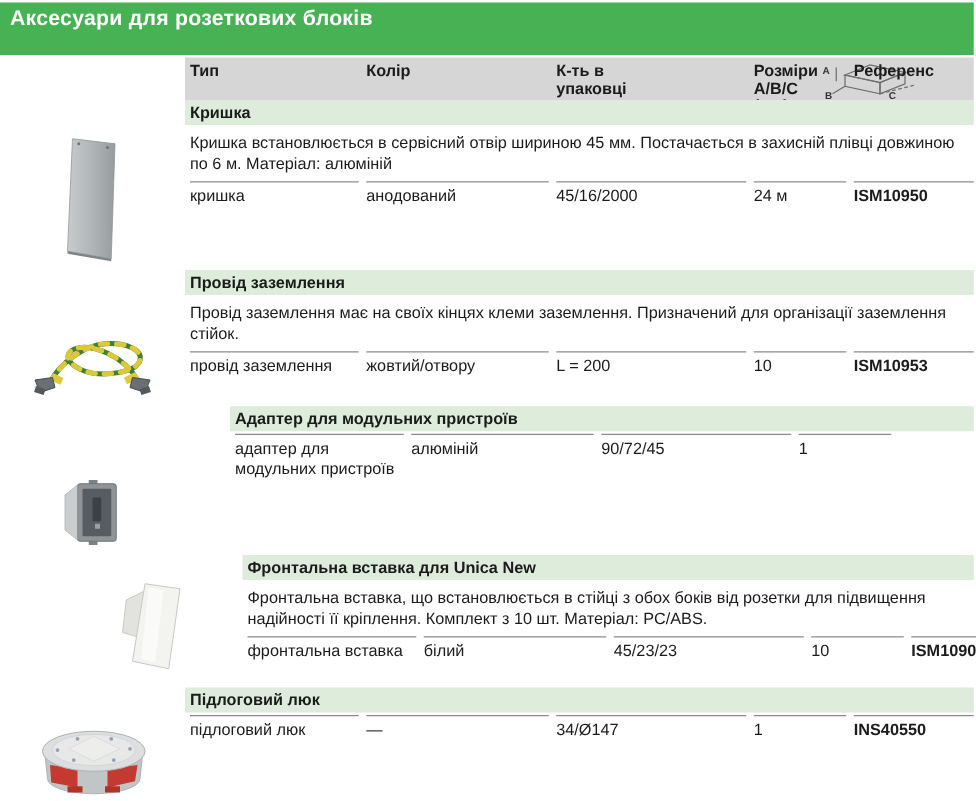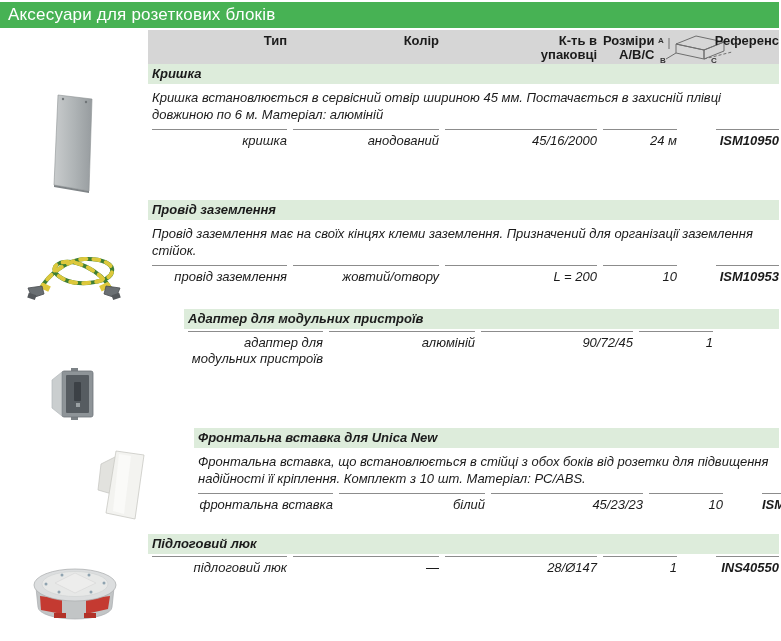--- a/index.html
+++ b/index.html
@@ -5,65 +5,64 @@
   * { margin:0; padding:0; box-sizing:border-box; }
   html,body { background:#ffffff; }
   body {
     width:781px; height:641px; overflow:hidden;
     font-family:"Liberation Sans", sans-serif;
     font-size:13px; color:#1b1b1b;
   }
   .page { width:781px; height:641px; padding-right:2px; }
 
   .title-bar {
-    margin-top:2px; height:26px; line-height:26px;
+    margin-top:2px; height:42px; line-height:26px;
     background:#47b254; color:#ffffff;
-    font-size:17px; font-weight:normal; padding-left:8px;
+    font-size:17px; font-weight:bold; padding-left:8px;
     letter-spacing:.2px;
   }
 
   .cols {
     display:grid;
     grid-template-columns:135px 146px 152px 74px 1fr;
     column-gap:6px;
     padding-left:4px;
-    text-align:right;
   }
 
   .table-head {
     margin-top:2px; margin-left:148px;
     background:#d6d6d6; height:34px;
     padding-top:4px;
   }
   .table-head .cell { font-weight:bold; line-height:14px; }
   .head-dims { display:flex; gap:2px; }
   .dims-diagram { flex-shrink:0; margin-top:-2px; }
 
   .section { display:flex; }
   .img-cell {
     width:148px; flex-shrink:0;
     display:flex; justify-content:center; align-items:flex-start;
   }
-  .content { flex:1; min-width:0;font-style:italic; }
+  .content { flex:1; min-width:0; }
 
   .band {
     background:#ddecdb; height:20px; line-height:20px;
     font-weight:bold; padding-left:4px;
   }
   .desc {
     padding:5px 6px 4px 4px;
     line-height:17px;
     white-space:pre-line;
   }
   .row { margin-top:2px; }
   .row .cell {
     border-top:1px solid #8c8c8c;
     padding-top:3px; line-height:16px;
   }
-  .row .ref { font-weight:bold;margin-left:33px; }
+  .row .ref { font-weight:bold; }
 
   .s1 { min-height:136px; } .s1 .img-wrap { margin-top:28px; }
   .s2 { min-height:109px; } .s2 .img-wrap { margin-top:50px; }
   .s3 { min-height:119px;gap:36px; } .s3 .img-wrap { margin-top:58px; }
   .s4 { min-height:106px;padding-left:46px; } .s4 .img-wrap { margin-top:20px; }
   .s5 { min-height:103px; } .s5 .img-wrap { margin-top:24px; }
 </style>
 </head>
 <body>
 
@@ -224,20 +223,20 @@
           <circle cx="31" cy="34" r="1.5" fill="#8fa3b0"></circle>
           <circle cx="63" cy="34" r="1.5" fill="#8fa3b0"></circle>
         </svg>
       </div>
     </div>
     <div class="content">
       <div class="band">Підлоговий люк</div>
       <div class="row cols">
         <div class="cell">підлоговий люк</div>
         <div class="cell">—</div>
-        <div class="cell">28/Ø147</div>
+        <div class="cell">34/Ø147</div>
         <div class="cell">1</div>
         <div class="cell ref">INS40550</div>
       </div>
     </div>
   </div>
 
 </div>
 
 </body></html>

